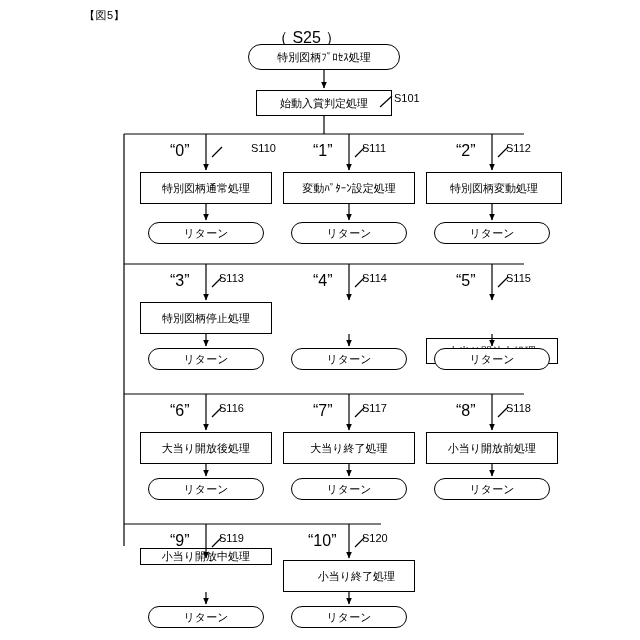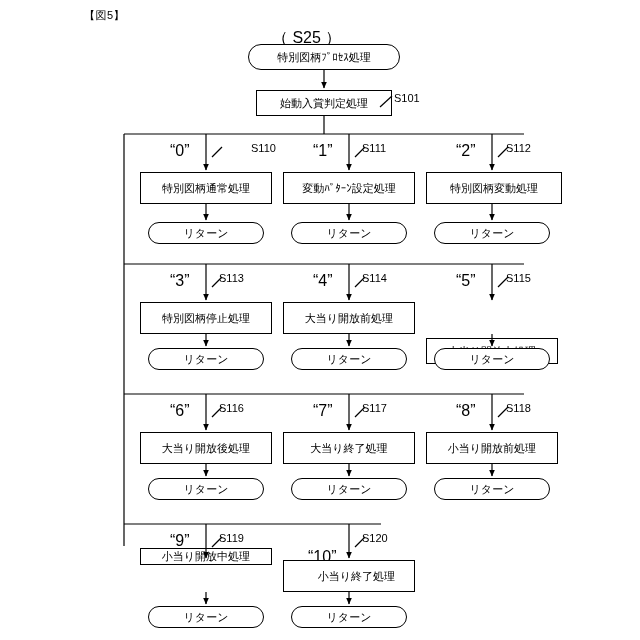--- a/index.html
+++ b/index.html
@@ -94,21 +94,20 @@
   <div class="node round" style="left:434px; top:222px; width:116px; height:22px;">リターン</div>
 
   <div class="label" style="left:170px; top:272px;">“3”</div>
   <div class="step-label" style="left:219px; top:272px;">S113</div>
   <div class="label" style="left:313px; top:272px;">“4”</div>
   <div class="step-label" style="left:362px; top:272px;">S114</div>
   <div class="label" style="left:456px; top:272px;">“5”</div>
   <div class="step-label" style="left:506px; top:272px;">S115</div>
 
   <div class="node" style="left:140px; top:302px; width:132px; height:32px;">特別図柄停止処理</div>
-  <div class="node" style="left:283px; top:302px; width:132px; height:32px;">大当り開放前処理</div>
   <div class="node" style="left:426px; top:302px; width:132px; height:26px;margin-top:36px;">大当り開放中処理</div>
 
   <div class="node round" style="left:148px; top:348px; width:116px; height:22px;">リターン</div>
   <div class="node round" style="left:291px; top:348px; width:116px; height:22px;">リターン</div>
   <div class="node round" style="left:434px; top:348px; width:116px; height:22px;">リターン</div>
 
   <div class="label" style="left:170px; top:402px;">“6”</div>
   <div class="step-label" style="left:219px; top:402px;">S116</div>
   <div class="label" style="left:313px; top:402px;">“7”</div>
   <div class="step-label" style="left:362px; top:402px;">S117</div>
@@ -118,21 +117,21 @@
   <div class="node" style="left:140px; top:432px; width:132px; height:32px;">大当り開放後処理</div>
   <div class="node" style="left:283px; top:432px; width:132px; height:32px;">大当り終了処理</div>
   <div class="node" style="left:426px; top:432px; width:132px; height:32px;">小当り開放前処理</div>
 
   <div class="node round" style="left:148px; top:478px; width:116px; height:22px;">リターン</div>
   <div class="node round" style="left:291px; top:478px; width:116px; height:22px;">リターン</div>
   <div class="node round" style="left:434px; top:478px; width:116px; height:22px;">リターン</div>
 
   <div class="label" style="left:170px; top:532px;">“9”</div>
   <div class="step-label" style="left:219px; top:532px;">S119</div>
-  <div class="label" style="left:308px; top:532px;margin-top:16px;">“10”</div>
+  <div class="label" style="left:308px; top:532px;">“10”</div>
   <div class="step-label" style="left:362px; top:532px;">S120</div>
 
   <div class="node" style="left:140px; top:548px; width:132px; height:17px;">小当り開放中処理</div>
   <div class="node" style="left:283px; top:560px; width:132px; height:32px;padding-left:15px;">小当り終了処理</div>
 
   <div class="node round" style="left:148px; top:606px; width:116px; height:22px;">リターン</div>
   <div class="node round" style="left:291px; top:606px; width:116px; height:22px;">リターン</div>
 
   <svg class="arrowlayer" viewBox="0 0 640 640">
     <defs>

